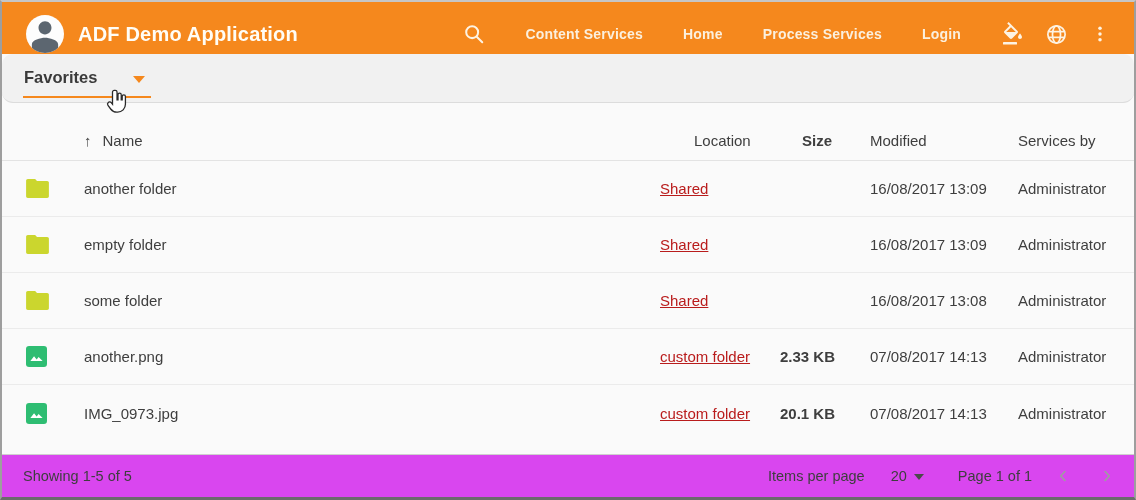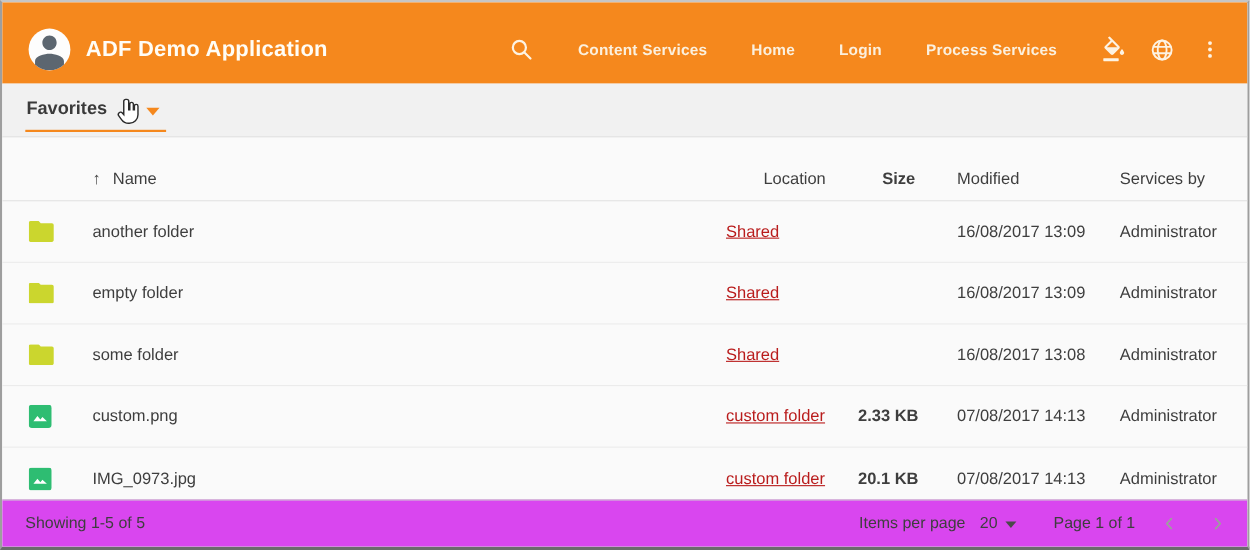--- a/index.html
+++ b/index.html
@@ -11,21 +11,21 @@
     width:1136px; height:500px;
     border:2px solid #9e9e9e;
     border-top-color:#c6c6c6;
     border-bottom:3px solid #6b6b6b;
     background:#fafafa;
     overflow:hidden;
   }
 
   
   .appbar {
-    height:74px; background:#f5881d;
+    height:52px; background:#f5881d;
     display:flex; align-items:center;
     padding:12px 18px 0 24px;
   }
   .avatar {
     width:38px; height:38px; border-radius:50%;
     background:#fdfdfd; overflow:hidden; flex:0 0 auto;
     display:flex; align-items:flex-end; justify-content:center;
   }
   .app-title {
     color:#fffdf6; font-size:20px; font-weight:700;
@@ -47,20 +47,21 @@
   .bucket-btn { margin-left:14px; }
   .globe-btn { margin-left:8px; }
   .more-btn { margin-left:10px; }
 
   
   .toolbar {
     height:49px; background:#f1f1f1;
     border-bottom:1px solid #dcdcdc;
     display:flex; align-items:flex-end;
     padding:0 0 0 21px;
+    border-radius:11px;
   }
   .fav-tab {
     display:inline-flex; align-items:center;
     border:none; background:none; cursor:pointer;
     border-bottom:2px solid #f5881d;
     padding:0 6px 9px 1px; margin-bottom:4px;
   }
   .fav-label {
     font-size:16.5px; font-weight:700; color:#3a3a3a;
     font-family:"Liberation Sans",sans-serif;
@@ -101,21 +102,21 @@
   
   .footerbar {
     position:absolute; left:0; right:0; bottom:0;
     height:43px; background:#d946ef;
     border-top:1px solid #cfcfcf;
     display:flex; align-items:center;
     padding:0 14px 0 21px;
     font-size:14.5px; color:#3e3e3e;
   }
   .pager { margin-left:auto; display:flex; align-items:center; }
-  .ipp-label { margin-right:13px; }
+  .ipp-label { margin-right:26px; }
   .ipp-select {
     display:flex; align-items:center; background:none; border:none; cursor:pointer;
     font-size:14.5px; color:#3e3e3e; font-family:"Liberation Sans",sans-serif;
   }
   .ipp-caret {
     width:0; height:0; margin-left:7px; margin-top:2px;
     border-left:5px solid transparent; border-right:5px solid transparent;
     border-top:6px solid #4a4a4a;
   }
   .page-label { margin-left:34px; }
@@ -137,22 +138,22 @@
 
     <div class="appbar-right">
       <button class="icon-btn search-btn" aria-label="search">
         <svg width="22" height="22" viewBox="0 0 24 24" fill="none" stroke="#fdf3e3" stroke-width="2.2">
           <circle cx="10" cy="10" r="6.5"></circle>
             <line x1="15" y1="15" x2="21" y2="21" stroke-linecap="round"></line>
         </svg>
       </button>
       <button class="nav-item">Content Services</button>
       <button class="nav-item">Home</button>
+      <button class="nav-item">Process Services</button>
       <button class="nav-item">Login</button>
-      <button class="nav-item">Process Services</button>
       <button class="icon-btn bucket-btn" aria-label="theme">
         <svg width="24" height="24" viewBox="0 0 24 24" fill="#fdf3e3">
           <path d="M16.56 8.94L7.62 0 6.21 1.41l2.38 2.38-5.15 5.15c-.59.59-.59 1.54 0 2.12l5.5 5.5c.29.3.68.44 1.06.44s.77-.15 1.06-.44l5.5-5.5c.59-.58.59-1.53 0-2.12zM5.21 10L10 5.21 14.79 10H5.21zM19 11.5s-2 2.17-2 3.5c0 1.1.9 2 2 2s2-.9 2-2c0-1.33-2-3.5-2-3.5z"></path>
           <rect x="2" y="20" width="14" height="2.6" rx="0.5"></rect>
         </svg>
       </button>
       <button class="icon-btn globe-btn" aria-label="language">
         <svg width="23" height="23" viewBox="0 0 24 24" fill="none" stroke="#fdf3e3" stroke-width="1.8">
           <circle cx="12" cy="12" r="9"></circle>
           <ellipse cx="12" cy="12" rx="4.2" ry="9"></ellipse>
@@ -246,21 +247,21 @@
       </div>
 
       <div class="trow">
         <div class="cell file-icon">
 
           <svg class="svg-image" width="21" height="21" viewBox="0 0 24 24">
             <rect width="24" height="24" rx="3.5" fill="#2ebd72"></rect>
             <path fill="#ffffff" d="M5 17l4.2-5.4 3 3.8 2.2-2.8L19 17H5z"></path>
           </svg>
         </div>
-        <div class="cell">custom.png</div>
+        <div class="cell">another.png</div>
         <div class="cell c-loc">
           <a class="link">custom folder</a>
         </div>
         <div class="cell c-size">2.33 KB</div>
         <div class="cell c-mod">07/08/2017 14:13</div>
         <div class="cell c-modby">Administrator</div>
       </div>
 
       <div class="trow">
         <div class="cell file-icon">

